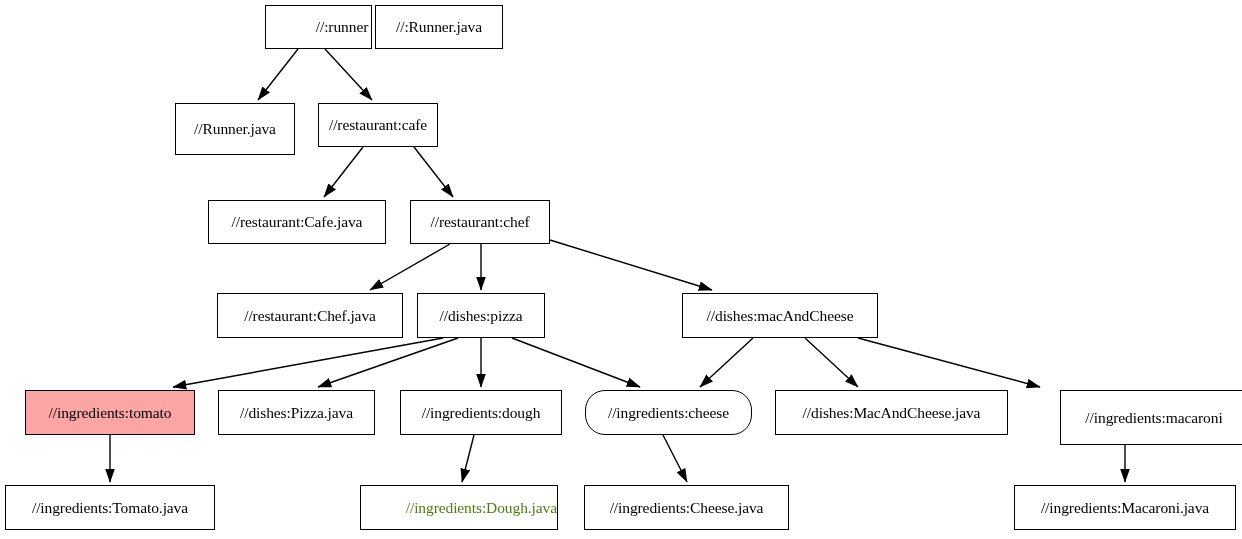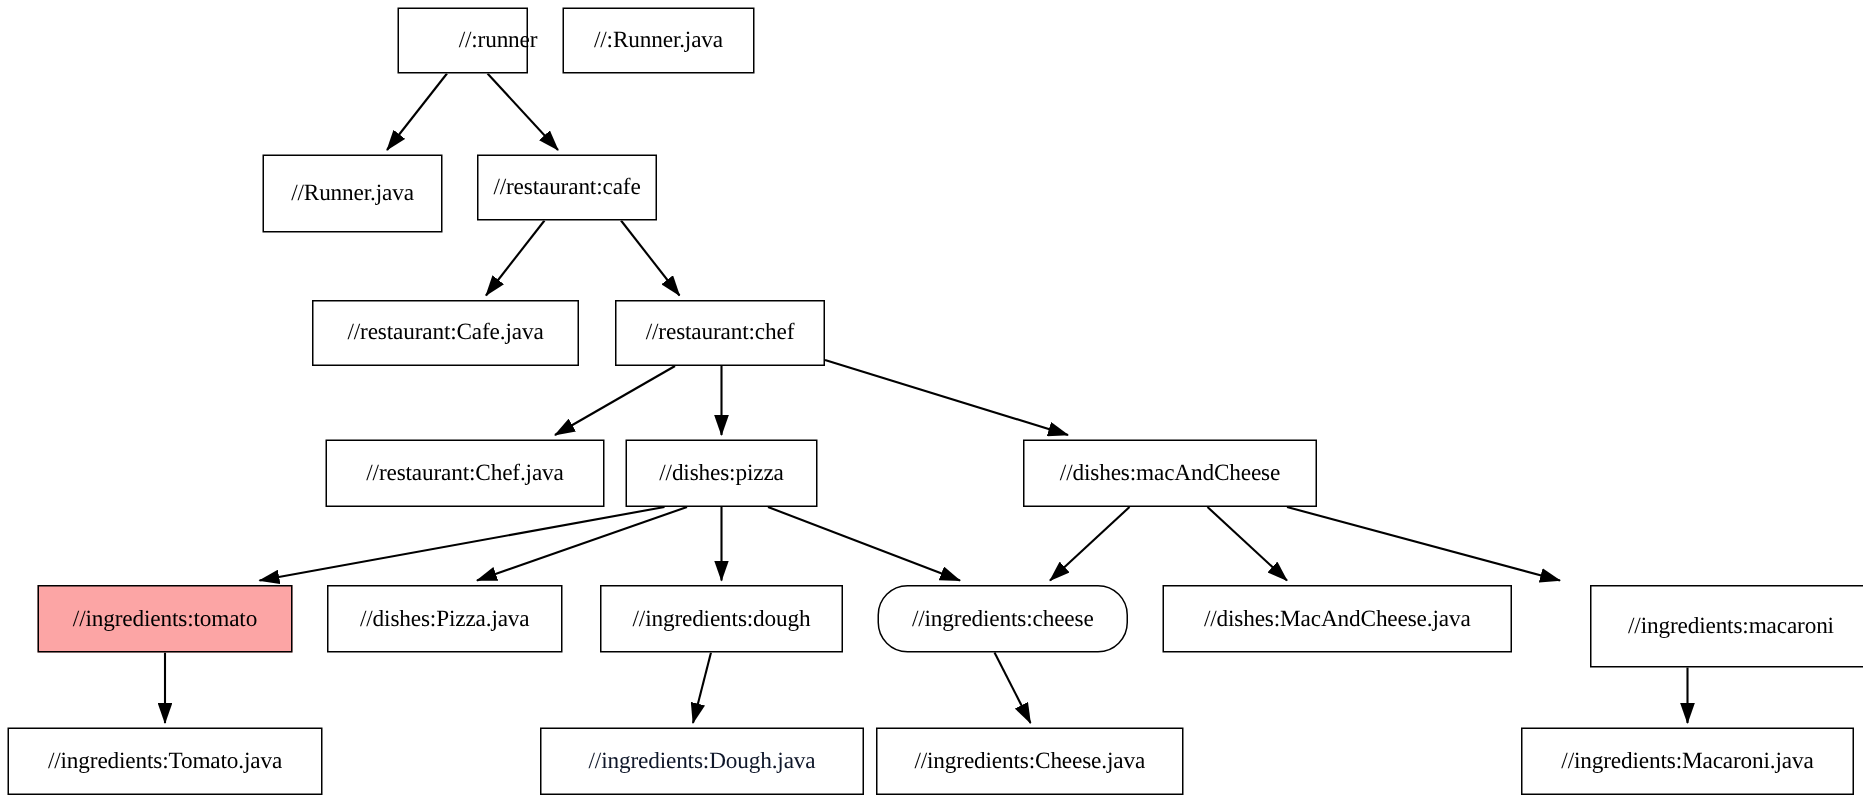--- a/index.html
+++ b/index.html
@@ -74,21 +74,21 @@
         <line x1="753" y1="338" x2="700" y2="387" stroke="#000000" stroke-width="1.4" marker-end="url(#arrowhead)"></line>
         <line x1="805" y1="338" x2="858" y2="387" stroke="#000000" stroke-width="1.4" marker-end="url(#arrowhead)"></line>
         <line x1="858" y1="338" x2="1040" y2="387" stroke="#000000" stroke-width="1.4" marker-end="url(#arrowhead)"></line>
         <line x1="110" y1="435" x2="110" y2="482" stroke="#000000" stroke-width="1.4" marker-end="url(#arrowhead)"></line>
         <line x1="474" y1="435" x2="462" y2="482" stroke="#000000" stroke-width="1.4" marker-end="url(#arrowhead)"></line>
         <line x1="663" y1="435" x2="687" y2="482" stroke="#000000" stroke-width="1.4" marker-end="url(#arrowhead)"></line>
         <line x1="1125" y1="435" x2="1125" y2="482" stroke="#000000" stroke-width="1.4" marker-end="url(#arrowhead)"></line>
       </g>
   </svg>
   <div id="node-layer">
-      <div class="graph-node" style="left: 265px; top: 5px; width: 87px; height: 44px; border-color: rgb(0, 0, 0); background: rgb(255, 255, 255); color: rgb(0, 0, 0); padding-left: 47px;">
+      <div class="graph-node" style="left: 265px; top: 5px; width: 107px; height: 44px; border-color: rgb(0, 0, 0); background: rgb(255, 255, 255); color: rgb(0, 0, 0); padding-left: 47px;">
         <span class="node-label">//:runner</span>
       </div>
       <div class="graph-node" style="left: 375px; top: 5px; width: 128px; height: 44px; border-color: rgb(0, 0, 0); background: rgb(255, 255, 255); color: rgb(0, 0, 0);">
         <span class="node-label">//:Runner.java</span>
       </div>
       <div class="graph-node" style="left: 175px; top: 103px; width: 120px; height: 52px; border-color: rgb(0, 0, 0); background: rgb(255, 255, 255); color: rgb(0, 0, 0);">
         <span class="node-label">//Runner.java</span>
       </div>
       <div class="graph-node" style="left: 318px; top: 103px; width: 120px; height: 44px; border-color: rgb(0, 0, 0); background: rgb(255, 255, 255); color: rgb(0, 0, 0);">
         <span class="node-label">//restaurant:cafe</span>
@@ -122,21 +122,21 @@
       </div>
       <div class="graph-node" style="left: 775px; top: 390px; width: 233px; height: 45px; border-color: rgb(0, 0, 0); background: rgb(255, 255, 255); color: rgb(0, 0, 0);">
         <span class="node-label">//dishes:MacAndCheese.java</span>
       </div>
       <div class="graph-node" style="left: 1060px; top: 390px; width: 188px; height: 55px; border-color: rgb(0, 0, 0); background: rgb(255, 255, 255); color: rgb(0, 0, 0);">
         <span class="node-label">//ingredients:macaroni</span>
       </div>
       <div class="graph-node" style="left: 5px; top: 485px; width: 210px; height: 45px; border-color: rgb(0, 0, 0); background: rgb(255, 255, 255); color: rgb(0, 0, 0);">
         <span class="node-label">//ingredients:Tomato.java</span>
       </div>
-      <div class="graph-node" style="left: 360px; top: 485px; width: 216px; height: 45px; border-color: rgb(0, 0, 0); background: rgb(255, 255, 255); color: #0f172a;">
+      <div class="graph-node" style="left: 360px; top: 485px; width: 198px; height: 45px; border-color: rgb(0, 0, 0); background: rgb(255, 255, 255); color: #4d7c0f; justify-content: flex-end;">
         <span class="node-label">//ingredients:Dough.java</span>
       </div>
       <div class="graph-node" style="left: 584px; top: 485px; width: 205px; height: 45px; border-color: rgb(0, 0, 0); background: rgb(255, 255, 255); color: rgb(0, 0, 0);">
         <span class="node-label">//ingredients:Cheese.java</span>
       </div>
       <div class="graph-node" style="left: 1014px; top: 485px; width: 222px; height: 45px; border-color: rgb(0, 0, 0); background: rgb(255, 255, 255); color: rgb(0, 0, 0);">
         <span class="node-label">//ingredients:Macaroni.java</span>
       </div>
     </div>
 </div>

